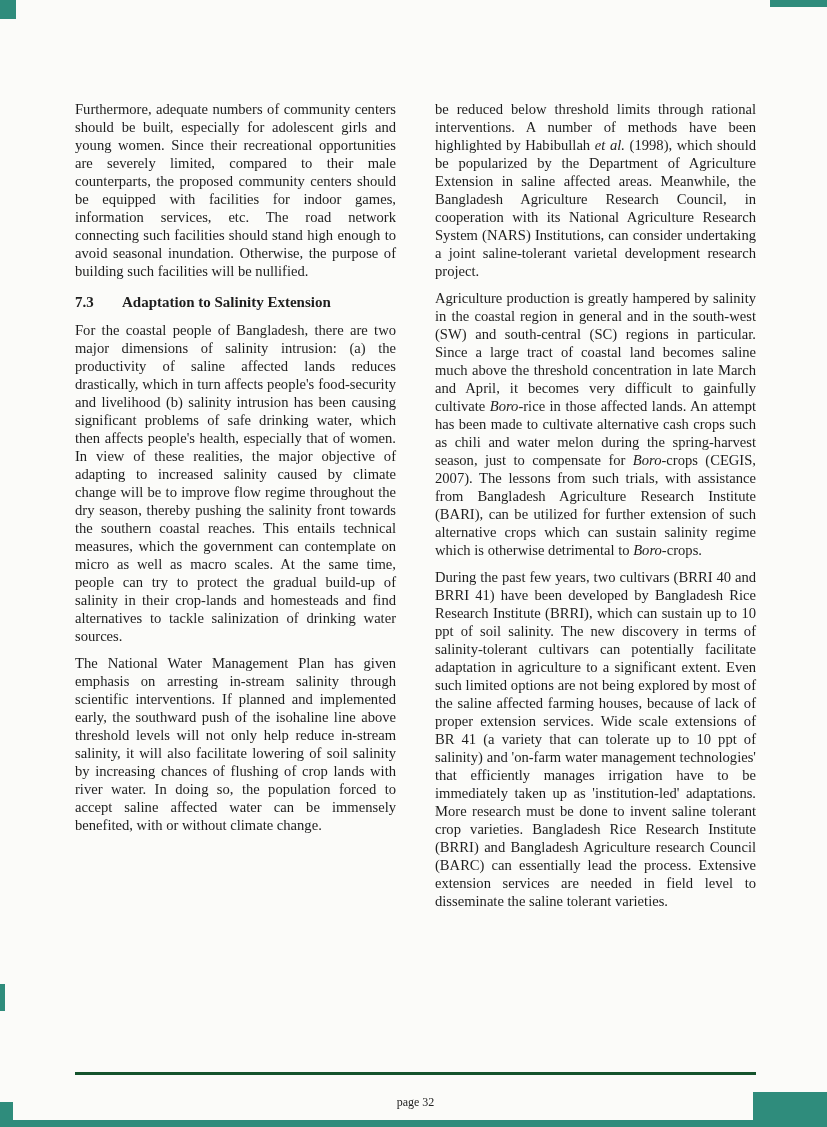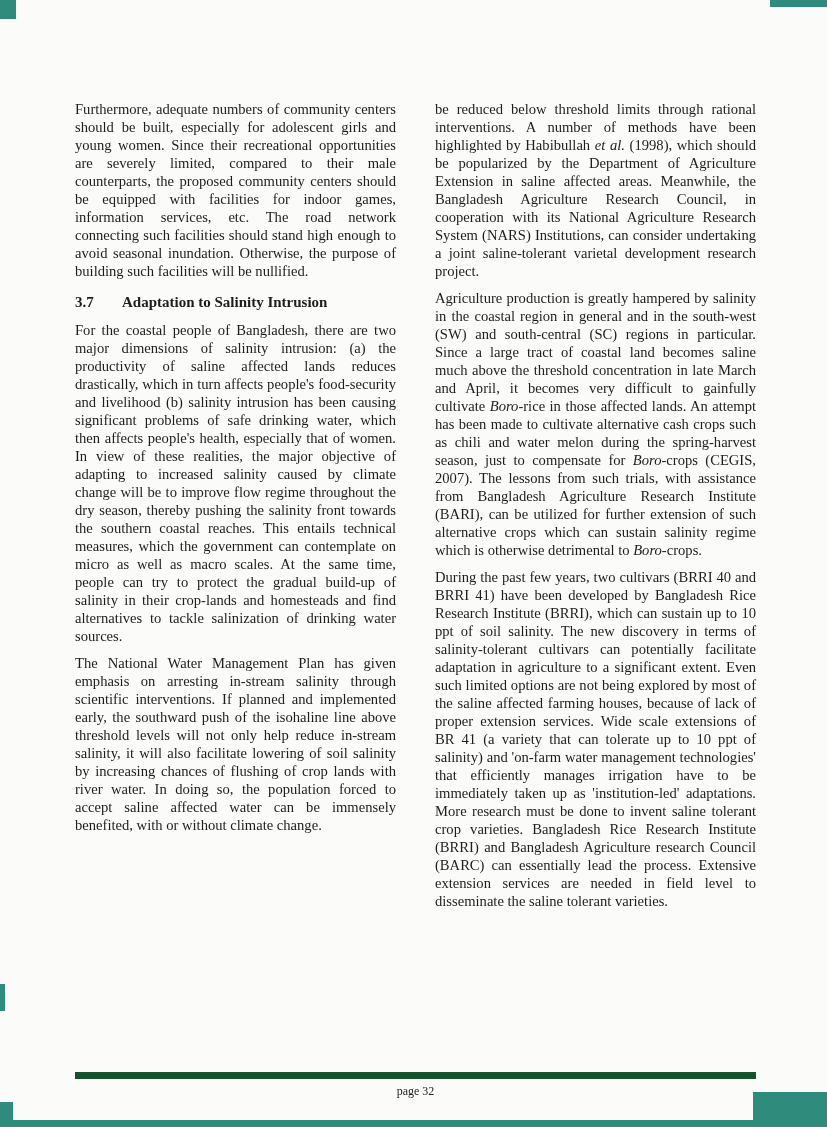--- a/index.html
+++ b/index.html
@@ -29,24 +29,24 @@
     display: flex;
     font-size: 15px;
     font-weight: bold;
     margin: 13px 0 10px 0;
     text-align: left;
   }
   .section-heading .num { width: 47px; flex: none; }
   .footer {
     position: absolute;
     left: 75px; top: 1072px; width: 681px;
-    border-top: 7px solid #14532d;
+    border-top: 3px solid #14532d;
     text-align: center;
     font-size: 12px;
-    padding-top: 5px;
+    padding-top: 20px;
     color: #222;
   }
   .artifact { position: absolute; background: #2f8c7c; }
   .art-top-left     { left: 0;     top: 0;      width: 16px;  height: 19px; }
   .art-top-right    { left: 770px; top: 0;      width: 57px;  height: 7px;  }
   .art-left-edge    { left: 0;     top: 984px;  width: 5px;   height: 27px; }
   .art-bottom-left  { left: 0;     top: 1102px; width: 13px;  height: 25px; }
   .art-bottom-strip { left: 13px;  top: 1120px; width: 741px; height: 7px;  }
   .art-bottom-right { left: 753px; top: 1092px; width: 74px;  height: 35px; }
   i { }
@@ -55,22 +55,22 @@
 <body>
 
 <div class="page">
 
   <div class="content">
 
     <div class="col">
       <p>Furthermore, adequate numbers of community centers should be built, especially for adolescent girls and young women. Since their recreational opportunities are severely limited, compared to their male counterparts, the proposed community centers should be equipped with facilities for indoor games, information services, etc. The road network connecting such facilities should stand high enough to avoid seasonal inundation. Otherwise, the purpose of building such facilities will be nullified.</p>
 
       <h2 class="section-heading">
-        <span class="num">3.7</span>
-        <span>Adaptation to Salinity Intrusion</span>
+        <span class="num">7.3</span>
+        <span>Adaptation to Salinity Extension</span>
       </h2>
 
       <p>For the coastal people of Bangladesh, there are two major dimensions of salinity intrusion: (a) the productivity of saline affected lands reduces drastically, which in turn affects people's food-security and livelihood (b) salinity intrusion has been causing significant problems of safe drinking water, which then affects people's health, especially that of women. In view of these realities, the major objective of adapting to increased salinity caused by climate change will be to improve flow regime throughout the dry season, thereby pushing the salinity front towards the southern coastal reaches. This entails technical measures, which the government can contemplate on micro as well as macro scales. At the same time, people can try to protect the gradual build-up of salinity in their crop-lands and homesteads and find alternatives to tackle salinization of drinking water sources.</p>
       <p>The National Water Management Plan has given emphasis on arresting in-stream salinity through scientific interventions. If planned and implemented early, the southward push of the isohaline line above threshold levels will not only help reduce in-stream salinity, it will also facilitate lowering of soil salinity by increasing chances of flushing of crop lands with river water. In doing so, the population forced to accept saline affected water can be immensely benefited, with or without climate change.</p>
     </div>
 
     <div class="col">
       <p>be reduced below threshold limits through rational interventions. A number of methods have been highlighted by Habibullah <i>et al.</i> (1998), which should be popularized by the Department of Agriculture Extension in saline affected areas. Meanwhile, the Bangladesh Agriculture Research Council, in cooperation with its National Agriculture Research System (NARS) Institutions, can consider undertaking a joint saline-tolerant varietal development research project.</p>
       <p>Agriculture production is greatly hampered by salinity in the coastal region in general and in the south-west (SW) and south-central (SC) regions in particular. Since a large tract of coastal land becomes saline much above the threshold concentration in late March and April, it becomes very difficult to gainfully cultivate <i>Boro</i>-rice in those affected lands. An attempt has been made to cultivate alternative cash crops such as chili and water melon during the spring-harvest season, just to compensate for <i>Boro</i>-crops (CEGIS, 2007). The lessons from such trials, with assistance from Bangladesh Agriculture Research Institute (BARI), can be utilized for further extension of such alternative crops which can sustain salinity regime which is otherwise detrimental to <i>Boro</i>-crops.</p>
       <p>During the past few years, two cultivars (BRRI 40 and BRRI 41) have been developed by Bangladesh Rice Research Institute (BRRI), which can sustain up to 10 ppt of soil salinity. The new discovery in terms of salinity-tolerant cultivars can potentially facilitate adaptation in agriculture to a significant extent. Even such limited options are not being explored by most of the saline affected farming houses, because of lack of proper extension services. Wide scale extensions of BR 41 (a variety that can tolerate up to 10 ppt of salinity) and 'on-farm water management technologies' that efficiently manages irrigation have to be immediately taken up as 'institution-led' adaptations. More research must be done to invent saline tolerant crop varieties. Bangladesh Rice Research Institute (BRRI) and Bangladesh Agriculture research Council (BARC) can essentially lead the process. Extensive extension services are needed in field level to disseminate the saline tolerant varieties.</p>

